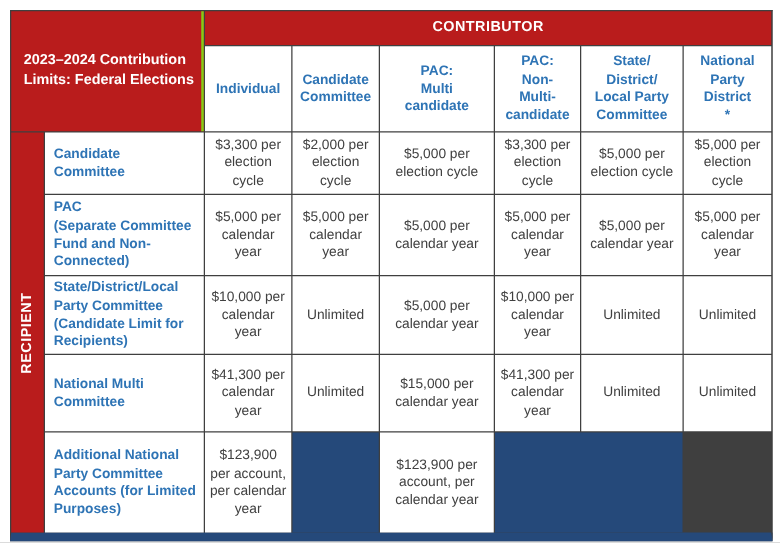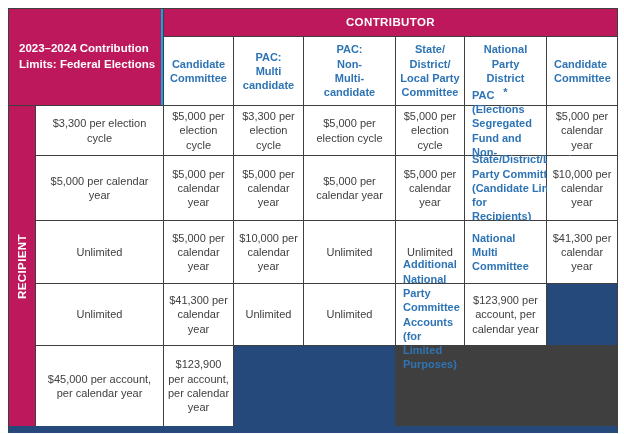--- a/index.html
+++ b/index.html
@@ -16,27 +16,27 @@
     grid-template-columns:26px 127px 69px 69px 91px 68px 81px 70px;
     grid-template-rows:27px 68px 49px 64px 62px 61px 80px;
     gap:1px;
     background:#3f3f3f;
     border:1px solid #3f3f3f;
     border-bottom:7px solid #25497a;
   }
   .cell{background:#ffffff;display:flex;align-items:center;justify-content:center;
         text-align:center;font-size:11px;color:#404040;line-height:1.3;
         padding:2px 3px;box-sizing:border-box;}
-  .navy{background:#be185d;color:#ffffff;}
+  .navy{background:#b91c1c;color:#ffffff;}
   .corner{
     grid-column:1 / span 2;grid-row:1 / span 2;
     justify-content:flex-start;text-align:left;
     font-weight:bold;font-size:11.5px;line-height:1.35;
     padding-left:10px;white-space:pre-line;
-    border-right:2px solid #0ea5e9;
+    border-right:2px solid #84cc16;
   }
   .band{
     grid-column:3 / span 6;grid-row:1;
     font-weight:bold;font-size:11.5px;letter-spacing:0.4px;
   }
   .recipientbar{
     grid-column:1;grid-row:3 / span 5;
     padding:0;
   }
   .vertlabel{
@@ -60,20 +60,21 @@
 <body>
 
 <div class="page">
   <div class="grid">
 
     <div class="cell navy corner">2023–2024 Contribution
 Limits: Federal Elections</div>
 
     <div class="cell navy band">CONTRIBUTOR</div>
 
+    <div class="cell colhead">Individual</div>
     <div class="cell colhead">Candidate
 Committee</div>
     <div class="cell colhead">PAC:
 Multi
 candidate</div>
     <div class="cell colhead">PAC:
 Non-
 Multi-
 candidate</div>
     <div class="cell colhead">State/
@@ -85,27 +86,28 @@
 District
 *</div>
 
     <div class="cell navy recipientbar">
       <span class="vertlabel">RECIPIENT</span>
     </div>
 
     <div class="cell rowlabel">Candidate
 Committee</div>
     <div class="cell">$3,300 per election cycle</div>
+    <div class="cell">$2,000 per election cycle</div>
     <div class="cell">$5,000 per election cycle</div>
     <div class="cell">$3,300 per election cycle</div>
     <div class="cell">$5,000 per election cycle</div>
     <div class="cell">$5,000 per election cycle</div>
 
     <div class="cell rowlabel">PAC
-(Elections Segregated
+(Separate Committee
 Fund and Non-
 Connected)</div>
     <div class="cell">$5,000 per calendar year</div>
     <div class="cell">$5,000 per calendar year</div>
     <div class="cell">$5,000 per calendar year</div>
     <div class="cell">$5,000 per calendar year</div>
     <div class="cell">$5,000 per calendar year</div>
     <div class="cell">$5,000 per calendar year</div>
 
     <div class="cell rowlabel">State/District/Local
@@ -116,28 +118,28 @@
     <div class="cell">Unlimited</div>
     <div class="cell">$5,000 per calendar year</div>
     <div class="cell">$10,000 per calendar year</div>
     <div class="cell">Unlimited</div>
     <div class="cell">Unlimited</div>
 
     <div class="cell rowlabel">National Multi
 Committee</div>
     <div class="cell">$41,300 per calendar year</div>
     <div class="cell">Unlimited</div>
+    <div class="cell">$15,000 per calendar year</div>
     <div class="cell">$41,300 per calendar year</div>
     <div class="cell">Unlimited</div>
     <div class="cell">Unlimited</div>
 
     <div class="cell rowlabel">Additional National
 Party Committee
 Accounts (for Limited
 Purposes)</div>
     <div class="cell">$123,900 per account, per calendar year</div>
     <div class="cell dark"></div>
-    <div class="cell">$45,000 per account, per calendar year</div>
     <div class="cell">$123,900 per account, per calendar year</div>
     <div class="cell dark span2"></div>
 
   </div>
 </div>
 
 </body></html>

